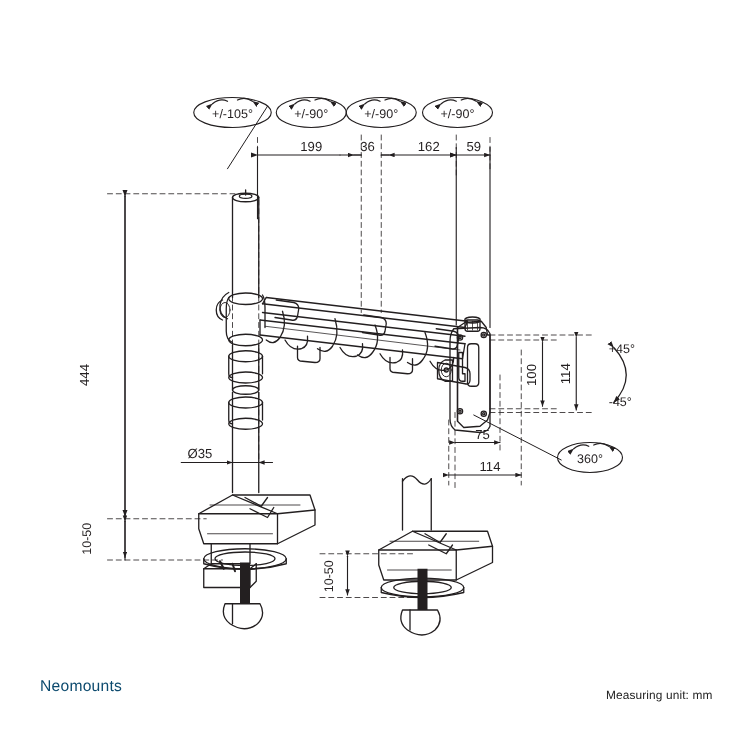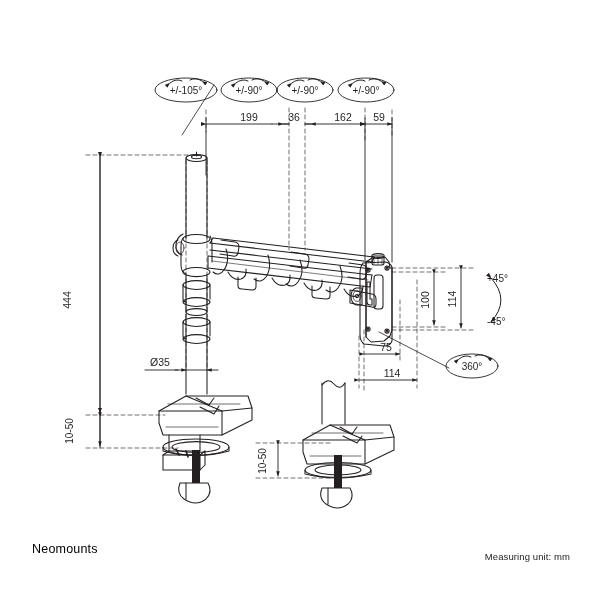--- a/index.html
+++ b/index.html
@@ -1,20 +1,20 @@
 <!DOCTYPE html>
 <html><head>
 <meta charset="utf-8">
 <style>
   html,body{margin:0;padding:0;background:#ffffff;}
   body{width:600px;height:600px;position:relative;overflow:hidden;
        font-family:"Liberation Sans", sans-serif;}
   #stage{position:absolute;left:0;top:0;width:600px;height:600px;}
   svg{display:block;}
-  .footer-left{position:absolute;left:32px;top:542px;font-size:12.5px;color:#000000;letter-spacing:.2px;}
+  .footer-left{position:absolute;left:32px;top:542px;font-size:12.5px;color:#0c4a6e;letter-spacing:.2px;}
   .footer-right{position:absolute;right:30px;top:551px;font-size:9.5px;color:#222;font-weight:normal;letter-spacing:.1px;}
 </style>
 </head>
 <body>
 
 <div id="stage">
 <svg width="600" height="600" viewBox="0 0 600 600" xmlns="http://www.w3.org/2000/svg">
 
   <defs>
     <marker id="ah" markerWidth="7" markerHeight="7" refX="6" refY="2.4" orient="auto">

